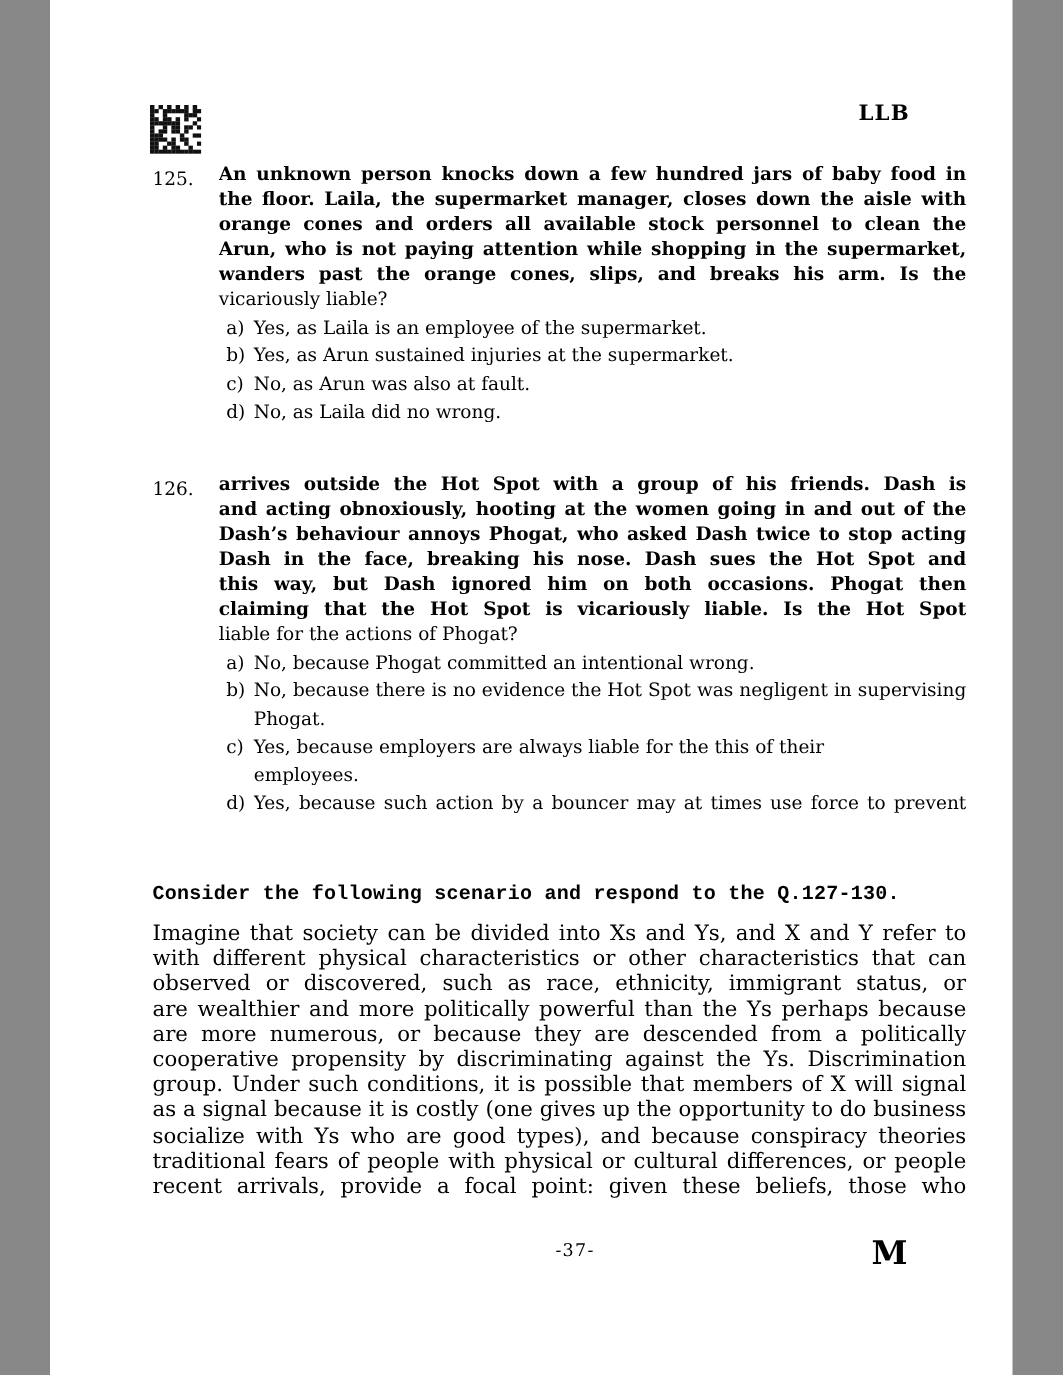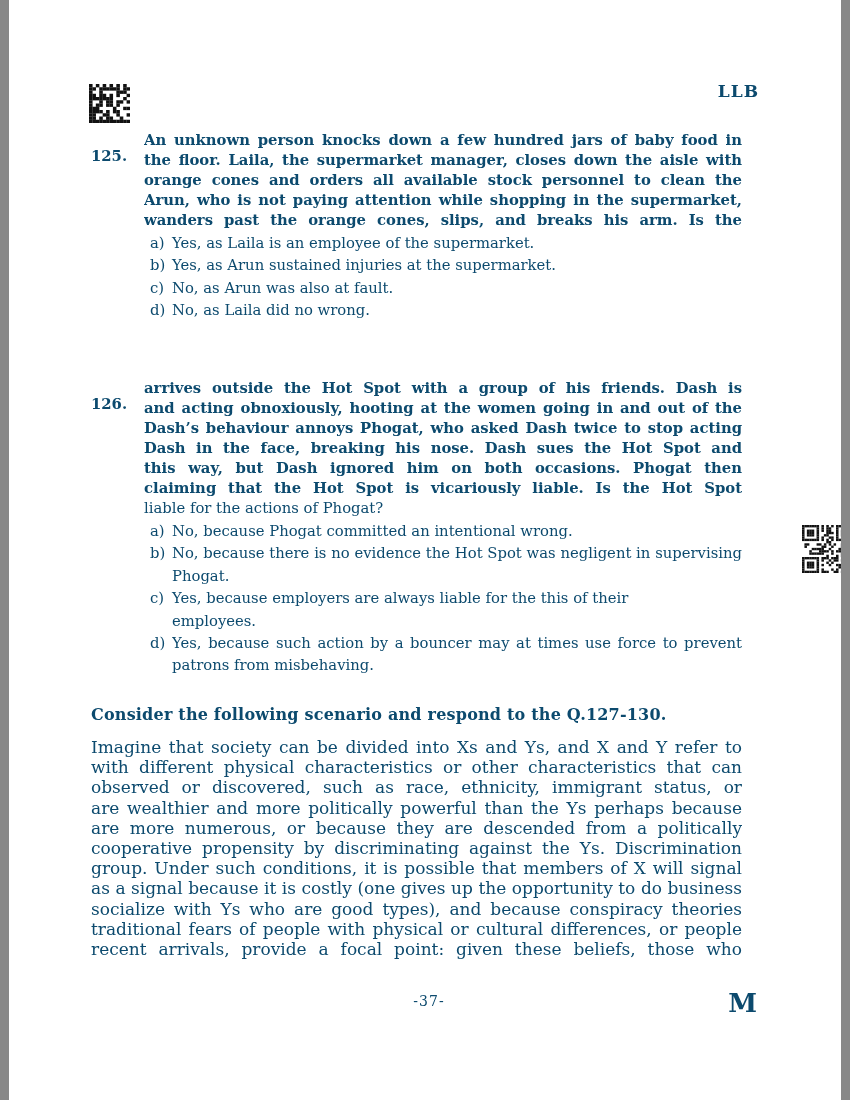--- a/index.html
+++ b/index.html
@@ -1,45 +1,45 @@
 <!DOCTYPE html>
 <html><head>
 <meta charset="utf-8">
 <style>
   html,body{margin:0;padding:0;background:#888;}
   .page{
     position:relative;
-    width:832px;height:1100px;
+    width:770px;height:1100px;
     margin:0 auto;
     background:#ffffff;
     font-family:"DejaVu Serif","Liberation Serif",serif;
-    color:#0c4a6e;
+    color:#000000;
     overflow:hidden;
   }
   
   .dm-code{position:absolute;left:80px;top:84px;width:41px;height:39px;}
   .paper-code{
     position:absolute;right:82px;top:81px;
     font-size:17px;font-weight:bold;letter-spacing:1px;
   }
   
   .question-block{position:absolute;left:135px;width:598px;font-size:14.8px;}
-  .q-number{position:absolute;left:-53px;top:16px;line-height:20px;font-weight:bold;}
+  .q-number{position:absolute;left:-53px;top:4px;line-height:20px;}
   .q-line{line-height:20px;white-space:nowrap;}
   .q-line.j{white-space:normal;text-align:justify;text-align-last:justify;overflow:hidden;max-height:20px;font-weight:bold;}
   .options{margin-top:2px;}
   .opt-row{display:flex;}
   .opt-label{flex:none;width:22px;margin-left:6px;line-height:22.4px;font-size:14.8px;}
   .opt-text{flex:1;min-width:0;}
   .opt-line{line-height:22.4px;white-space:nowrap;}
   .opt-line.j{white-space:normal;text-align:justify;text-align-last:justify;overflow:hidden;max-height:22.4px;}
   
   .section-heading{
     position:absolute;left:82px;top:704px;width:651px;
-    font-size:16px;font-weight:bold;letter-spacing:.2px;line-height:22px;
+    font-size:16px;font-weight:bold;letter-spacing:.2px;line-height:22px;font-family:Liberation Mono, monospace;
   }
   .scenario{position:absolute;left:82px;top:737px;width:651px;font-size:17px;}
   .p-line{line-height:20.2px;white-space:nowrap;}
   .p-line.j{white-space:normal;text-align:justify;text-align-last:justify;overflow:hidden;max-height:20.2px;}
   
   .qr-code{position:absolute;left:793px;top:525px;width:51px;height:48px;}
   
   .footer-page{
     position:absolute;left:0;top:993px;width:840px;
     text-align:center;font-size:14px;letter-spacing:1px;
@@ -379,20 +379,21 @@
 
   <div class="footer-page">-37-</div>
   <div class="footer-mark">M</div>
 <div class="question-block" style="top: 130px;">
       <div class="q-number">125.</div>
       <div class="q-line j">An unknown person knocks down a few hundred jars of baby food in the</div>
       <div class="q-line j">the floor. Laila, the supermarket manager, closes down the aisle with bright</div>
       <div class="q-line j">orange cones and orders all available stock personnel to clean the mess.</div>
       <div class="q-line j">Arun, who is not paying attention while shopping in the supermarket,</div>
       <div class="q-line j">wanders past the orange cones, slips, and breaks his arm. Is the supermarket</div>
+      <div class="q-line">vicariously liable?</div>
       <div class="options">
         <div class="opt-row">
           <span class="opt-label">a)</span>
           <div class="opt-text">
             <div class="opt-line">Yes, as Laila is an employee of the supermarket.</div>
           </div>
         </div>
         <div class="opt-row">
           <span class="opt-label">b)</span>
           <div class="opt-text">
@@ -440,18 +441,17 @@
           <span class="opt-label">c)</span>
           <div class="opt-text">
             <div class="opt-line">Yes, because employers are always liable for the this of their</div>
             <div class="opt-line">employees.</div>
           </div>
         </div>
         <div class="opt-row">
           <span class="opt-label">d)</span>
           <div class="opt-text">
             <div class="opt-line j">Yes, because such action by a bouncer may at times use force to prevent</div>
-            <div class="opt-line">patrons from misbehaving.</div>
           </div>
         </div>
       </div>
     </div>
   </div>
 
 </body></html>

